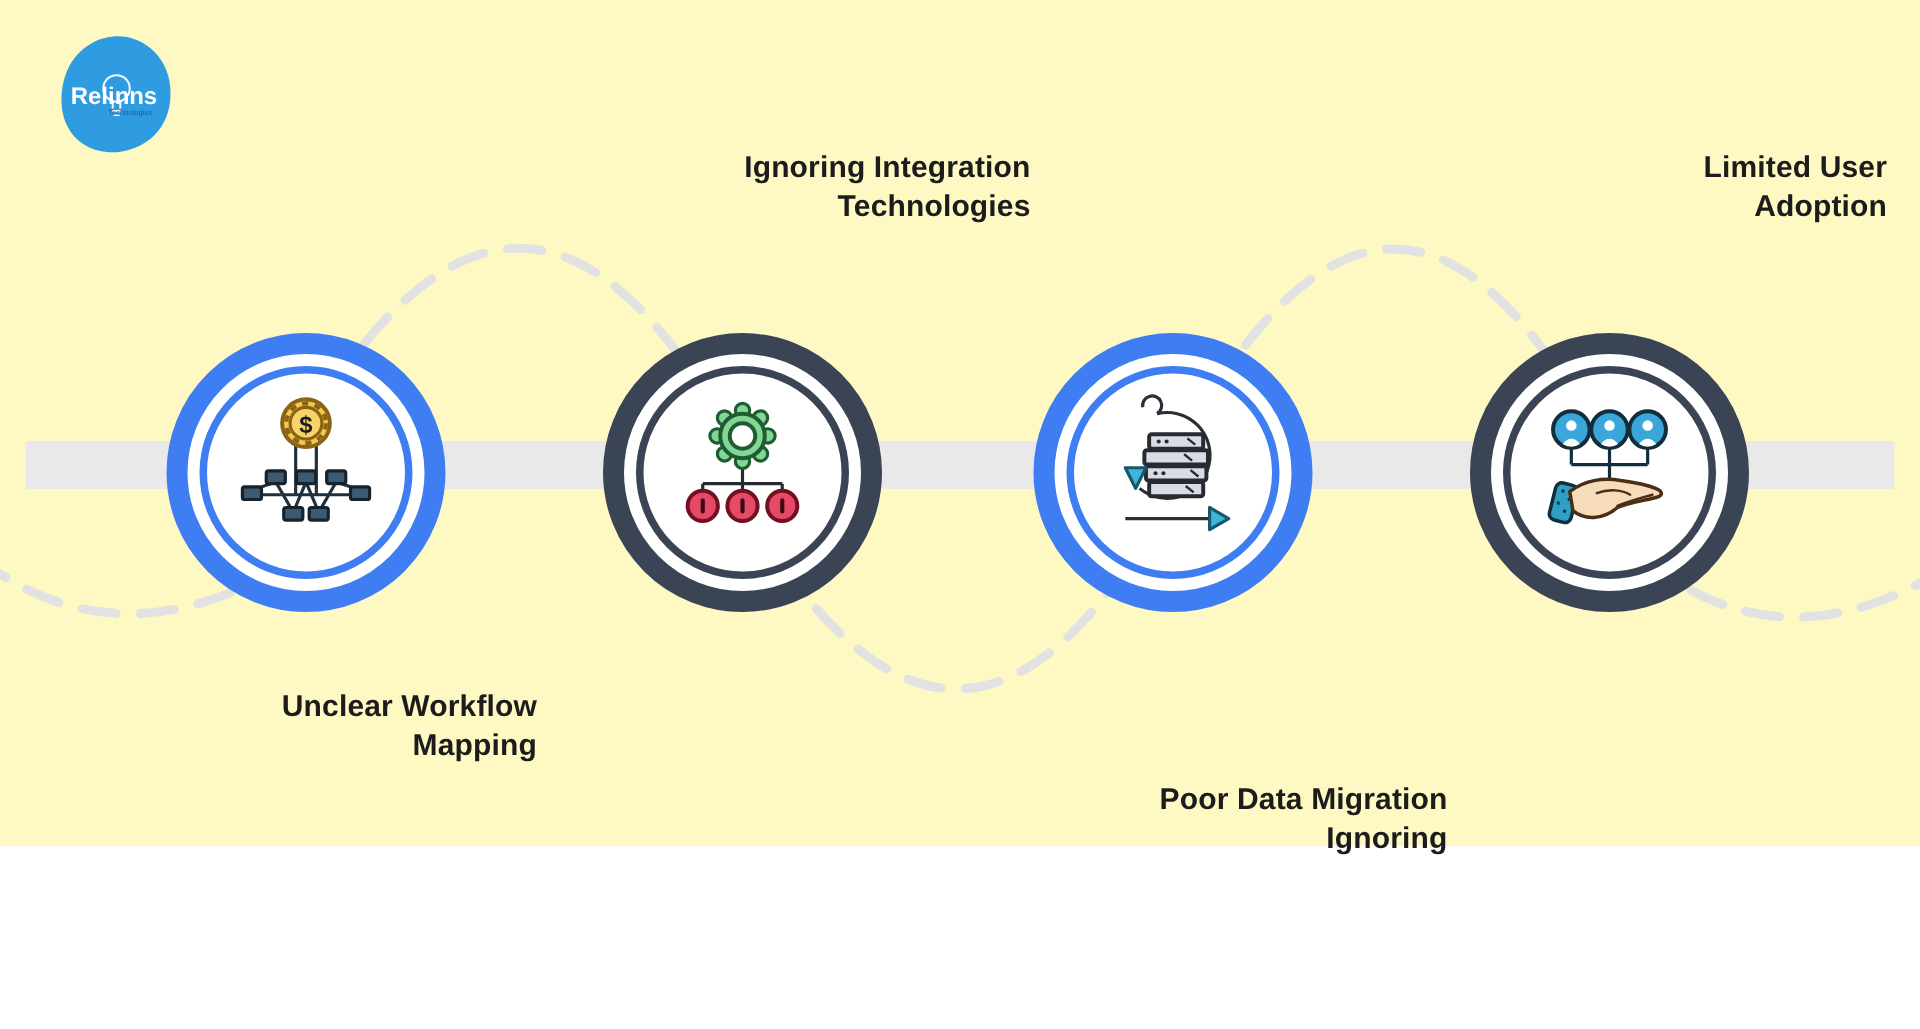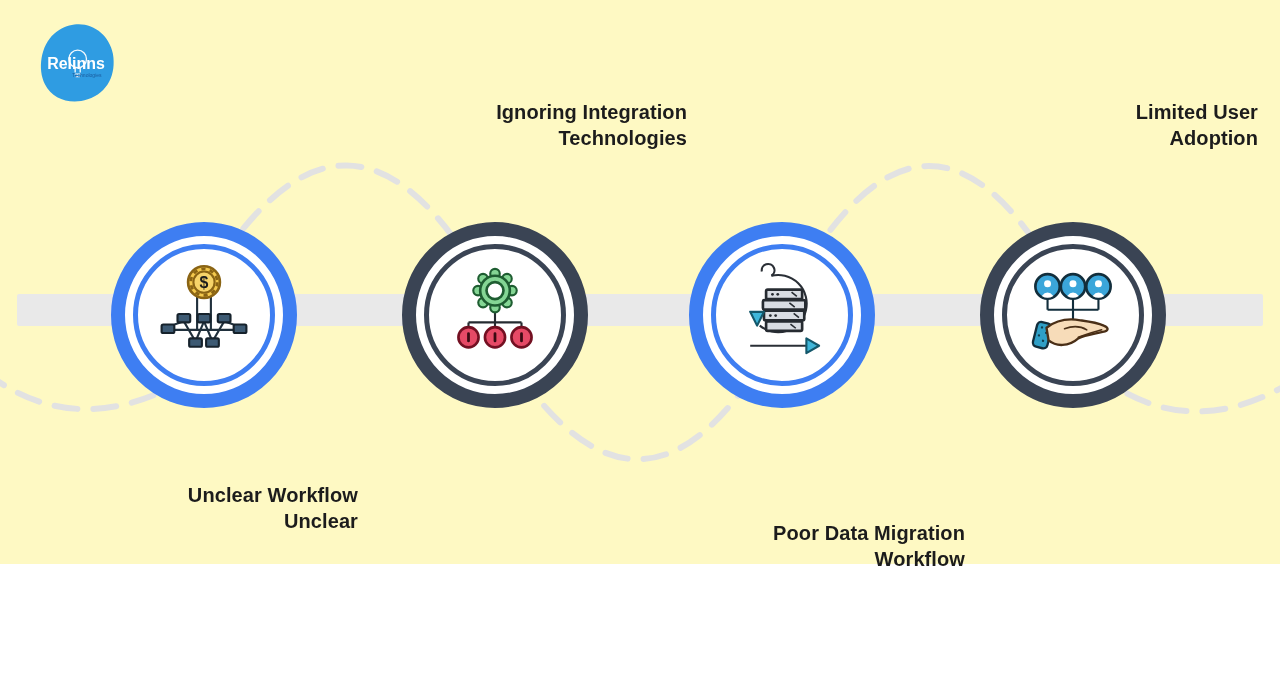--- a/index.html
+++ b/index.html
@@ -44,31 +44,31 @@
   <svg class="logo" viewBox="0 0 100 100">
     <path d="M 48 3 C 70 0 90 16 94 38 C 98 62 88 84 64 92 C 44 99 22 92 13 74 C 4 56 8 28 24 14 C 32 7 40 4 48 3 Z" fill="#2f9ce2"></path>
     <g stroke="#ffffff" fill="none" stroke-width="1.6" opacity="0.95">
       <circle cx="52" cy="44" r="10.5"></circle>
       <path d="M 49 54 V 60 M 55 54 V 60 M 48.5 62 H 55.5 M 49.5 65 H 54.5"></path>
     </g>
     <text x="50" y="56" font-size="19" font-weight="800" fill="#ffffff" text-anchor="middle" font-family="Liberation Sans, sans-serif">Relinns</text>
     <text x="63" y="65" font-size="6" fill="#1a5c9e" text-anchor="middle" font-family="Liberation Sans, sans-serif">Technologies</text>
   </svg>
 
-  <div class="step-label" style="left:18px; top:482px;">
+  <div class="step-label" style="left:18px; top:458px;">
     <div>Unclear Workflow</div>
-    <div>Unclear</div>
+    <div>Mapping</div>
   </div>
   <div class="step-label" style="left:347px; top:99px;">
     <div>Ignoring Integration</div>
     <div>Technologies</div>
   </div>
   <div class="step-label" style="left:625px; top:478px;margin-top:42px;">
     <div>Poor Data Migration</div>
-    <div>Workflow</div>
+    <div>Ignoring</div>
   </div>
   <div class="step-label" style="left:918px; top:99px;">
     <div>Limited User</div>
     <div>Adoption</div>
   </div>
 
   <div class="node ring-blue" style="left:111px; top:222px;">
     <div class="inner">
       <svg class="icon" viewBox="0 0 100 100">
         <g stroke="#20303c" stroke-width="2" fill="none">

